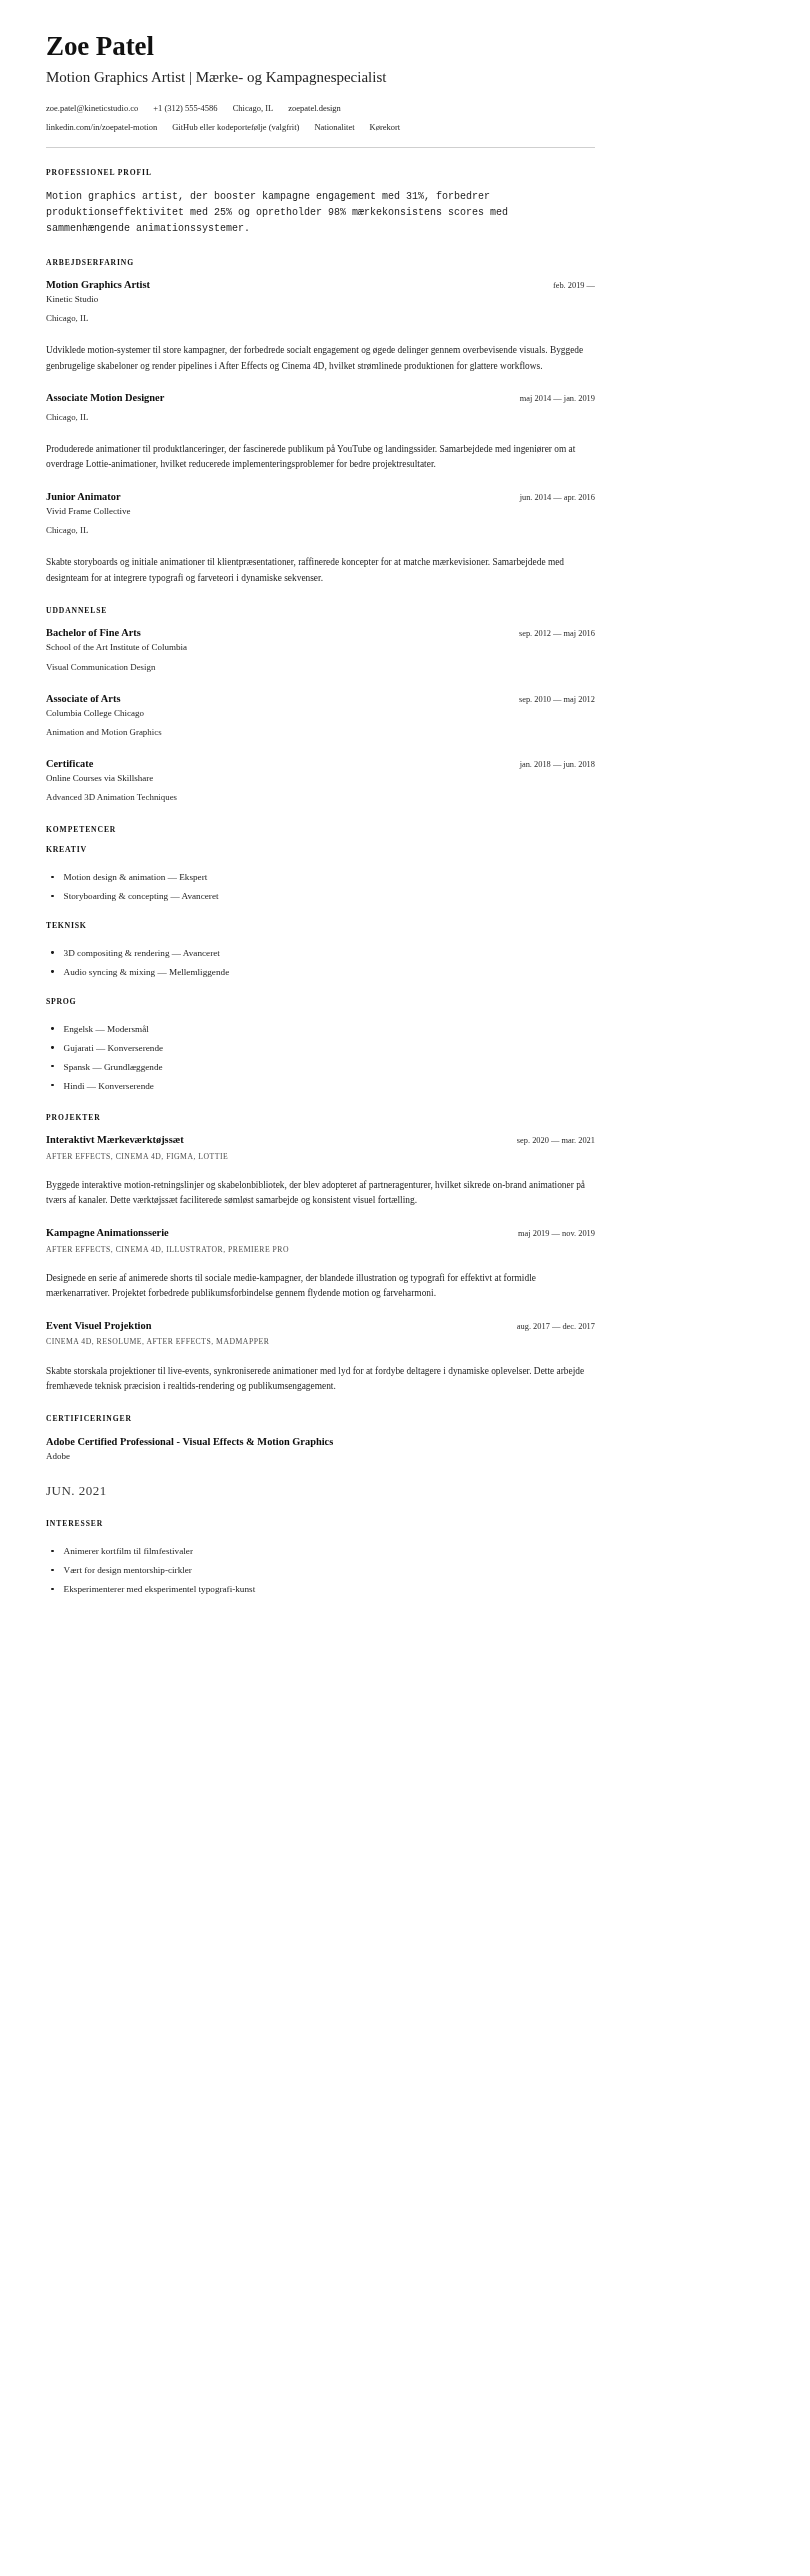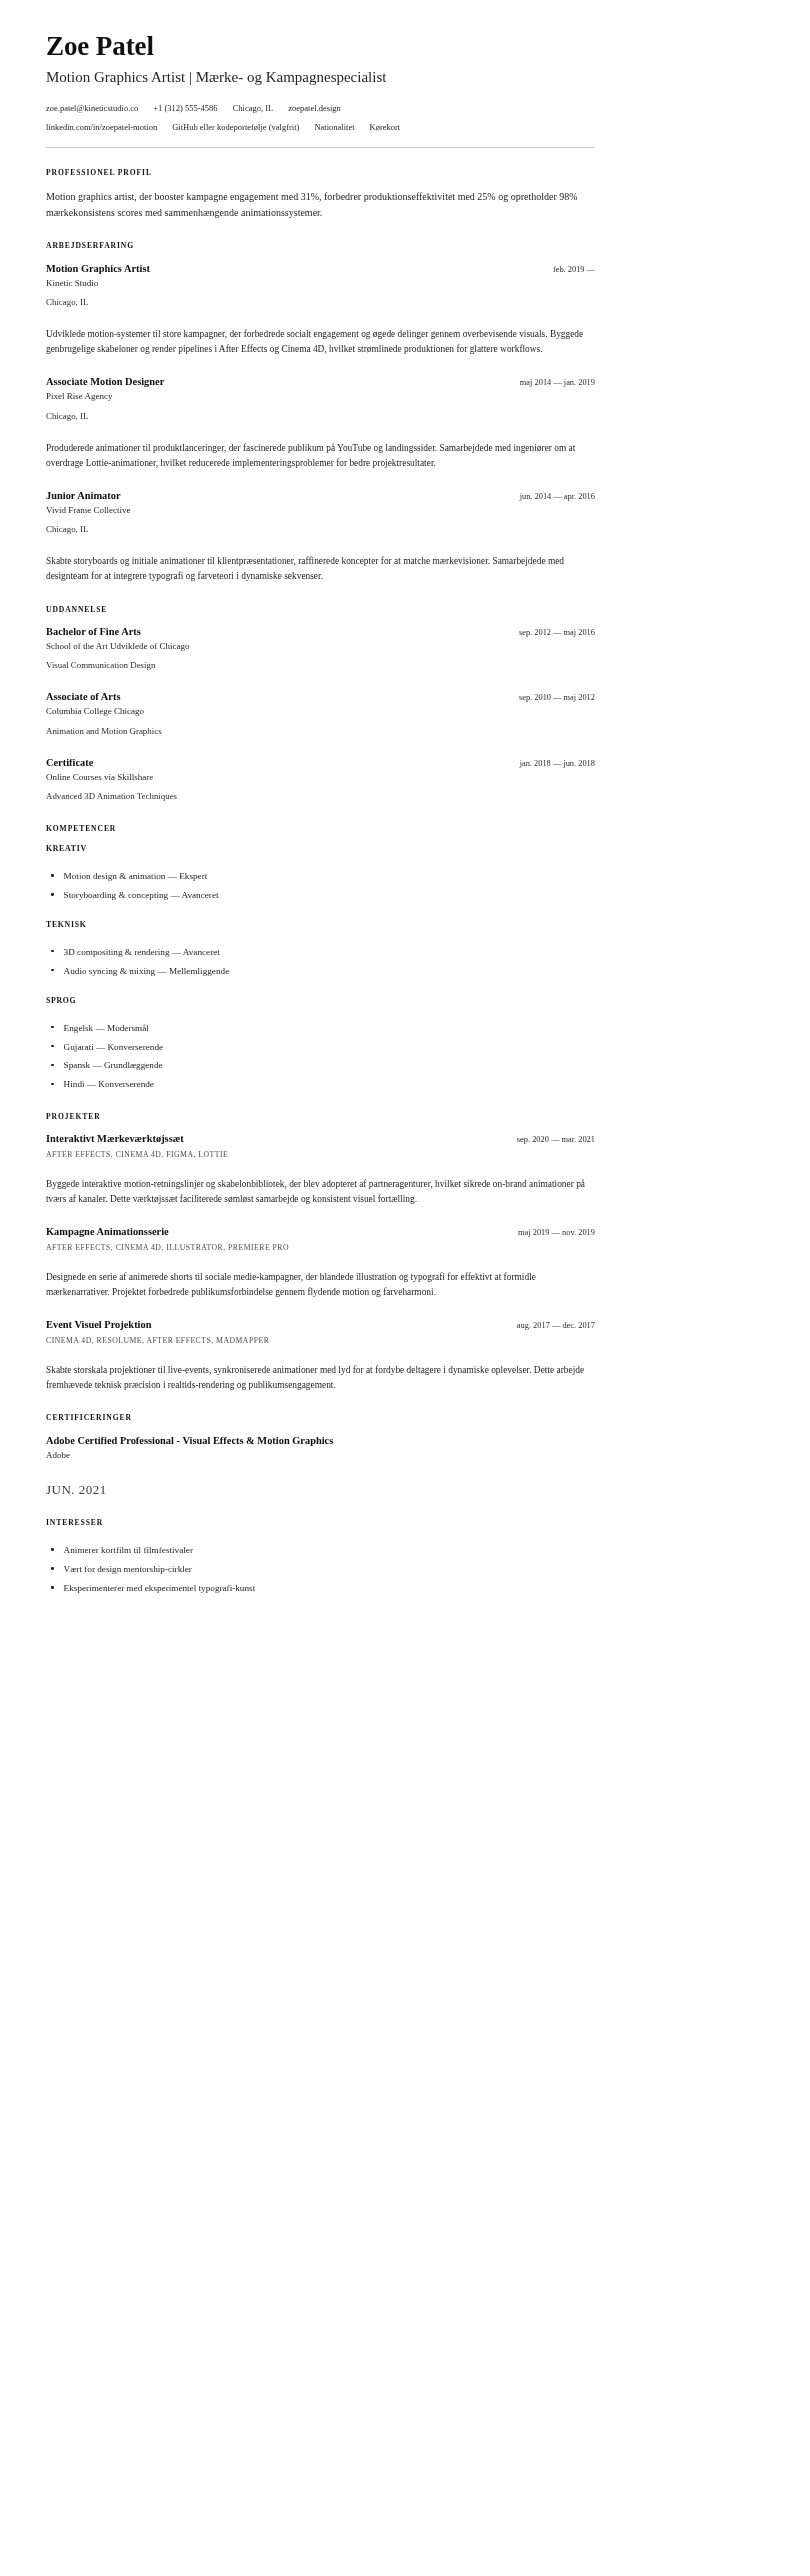--- a/index.html
+++ b/index.html
@@ -73,20 +73,21 @@
     color: #111111;
     margin: 0 0 6.8px 0;
   }
 
   .summary-text {
     font-size: 10px;
     line-height: 1.62;
     color: #1d1d1d;
     margin: 0;
     max-width: 676px;
+    font-family: Liberation Mono, monospace;
   }
 
   
   .entry { margin-bottom: 17.6px; }
   .entry:last-child { margin-bottom: 0; }
   .entry-head {
     display: flex;
     align-items: baseline;
     justify-content: space-between;
   }
@@ -202,21 +203,20 @@
       <p class="entry-org">Kinetic Studio</p>
       <p class="entry-meta">Chicago, IL</p>
       <p class="entry-desc">Udviklede motion-systemer til store kampagner, der forbedrede socialt engagement og øgede delinger gennem overbevisende visuals. Byggede genbrugelige skabeloner og render pipelines i After Effects og Cinema 4D, hvilket strømlinede produktionen for glattere workflows.</p>
     </div>
 
     <div class="entry group-gap">
       <div class="entry-head">
         <h3 class="entry-title">Associate Motion Designer</h3>
         <span class="entry-date">maj 2014 — jan. 2019</span>
       </div>
-      <p class="entry-org">Pixel Rise Agency</p>
       <p class="entry-meta">Chicago, IL</p>
       <p class="entry-desc">Produderede animationer til produktlanceringer, der fascinerede publikum på YouTube og landingssider. Samarbejdede med ingeniører om at overdrage Lottie-animationer, hvilket reducerede implementeringsproblemer for bedre projektresultater.</p>
     </div>
 
     <div class="entry group-gap">
       <div class="entry-head">
         <h3 class="entry-title">Junior Animator</h3>
         <span class="entry-date">jun. 2014 — apr. 2016</span>
       </div>
       <p class="entry-org">Vivid Frame Collective</p>
@@ -226,21 +226,21 @@
   </section>
 
   <section class="section">
     <h2 class="section-title">UDDANNELSE</h2>
 
     <div class="entry">
       <div class="entry-head">
         <h3 class="entry-title">Bachelor of Fine Arts</h3>
         <span class="entry-date">sep. 2012 — maj 2016</span>
       </div>
-      <p class="entry-org">School of the Art Udviklede of Chicago</p>
+      <p class="entry-org">School of the Art Institute of Columbia</p>
       <p class="entry-meta">Visual Communication Design</p>
     </div>
 
     <div class="entry group-gap">
       <div class="entry-head">
         <h3 class="entry-title">Associate of Arts</h3>
         <span class="entry-date">sep. 2010 — maj 2012</span>
       </div>
       <p class="entry-org">Columbia College Chicago</p>
       <p class="entry-meta">Animation and Motion Graphics</p>

